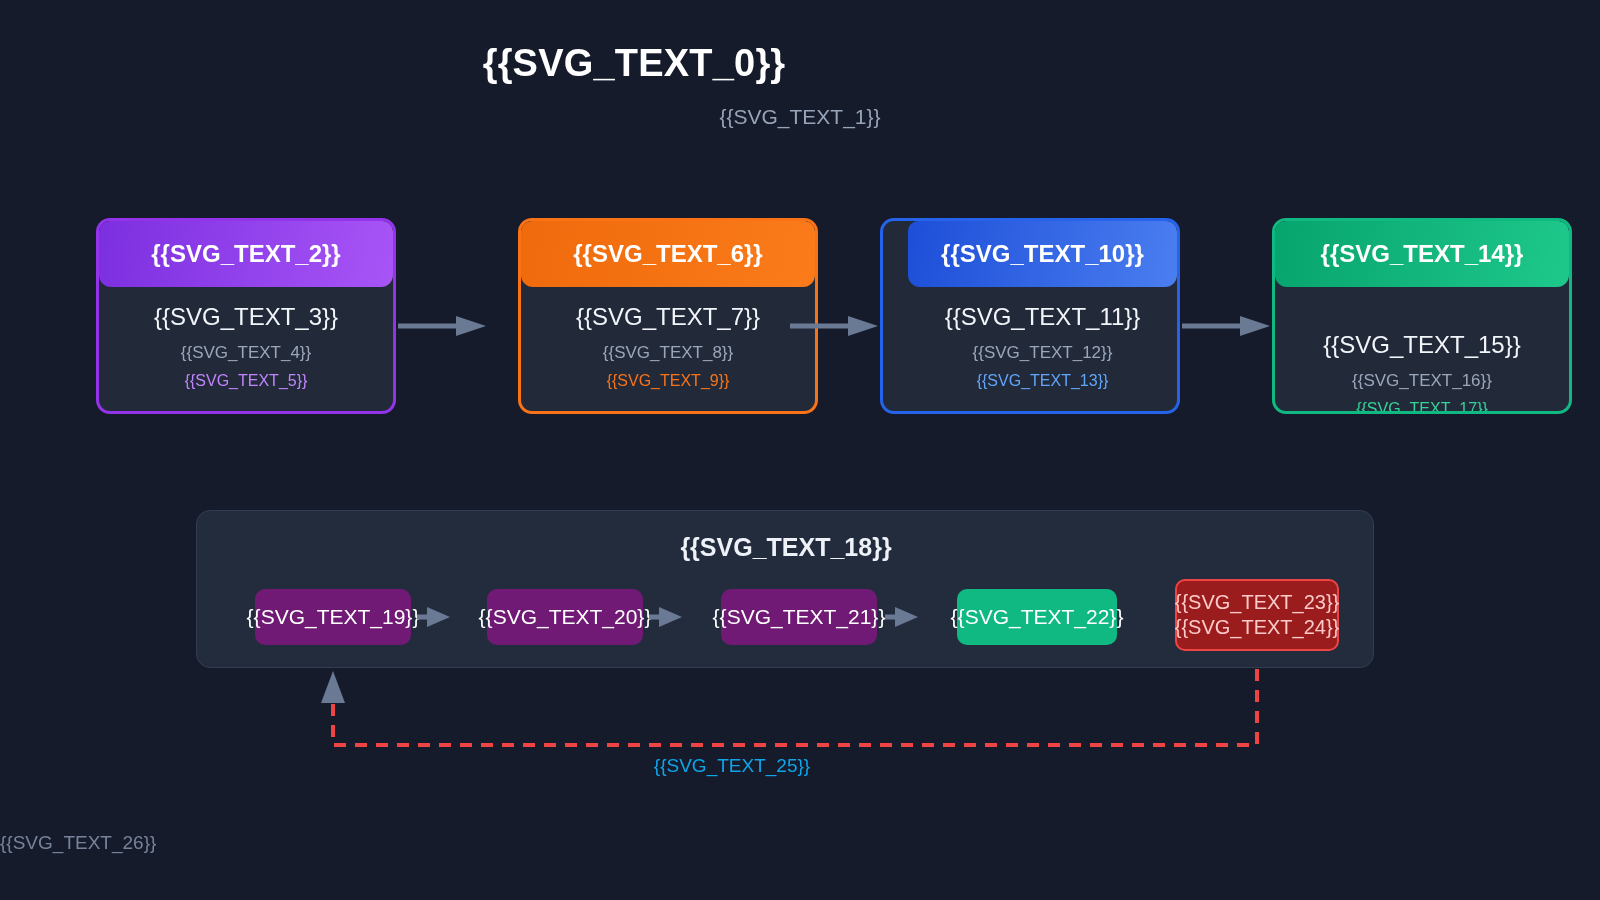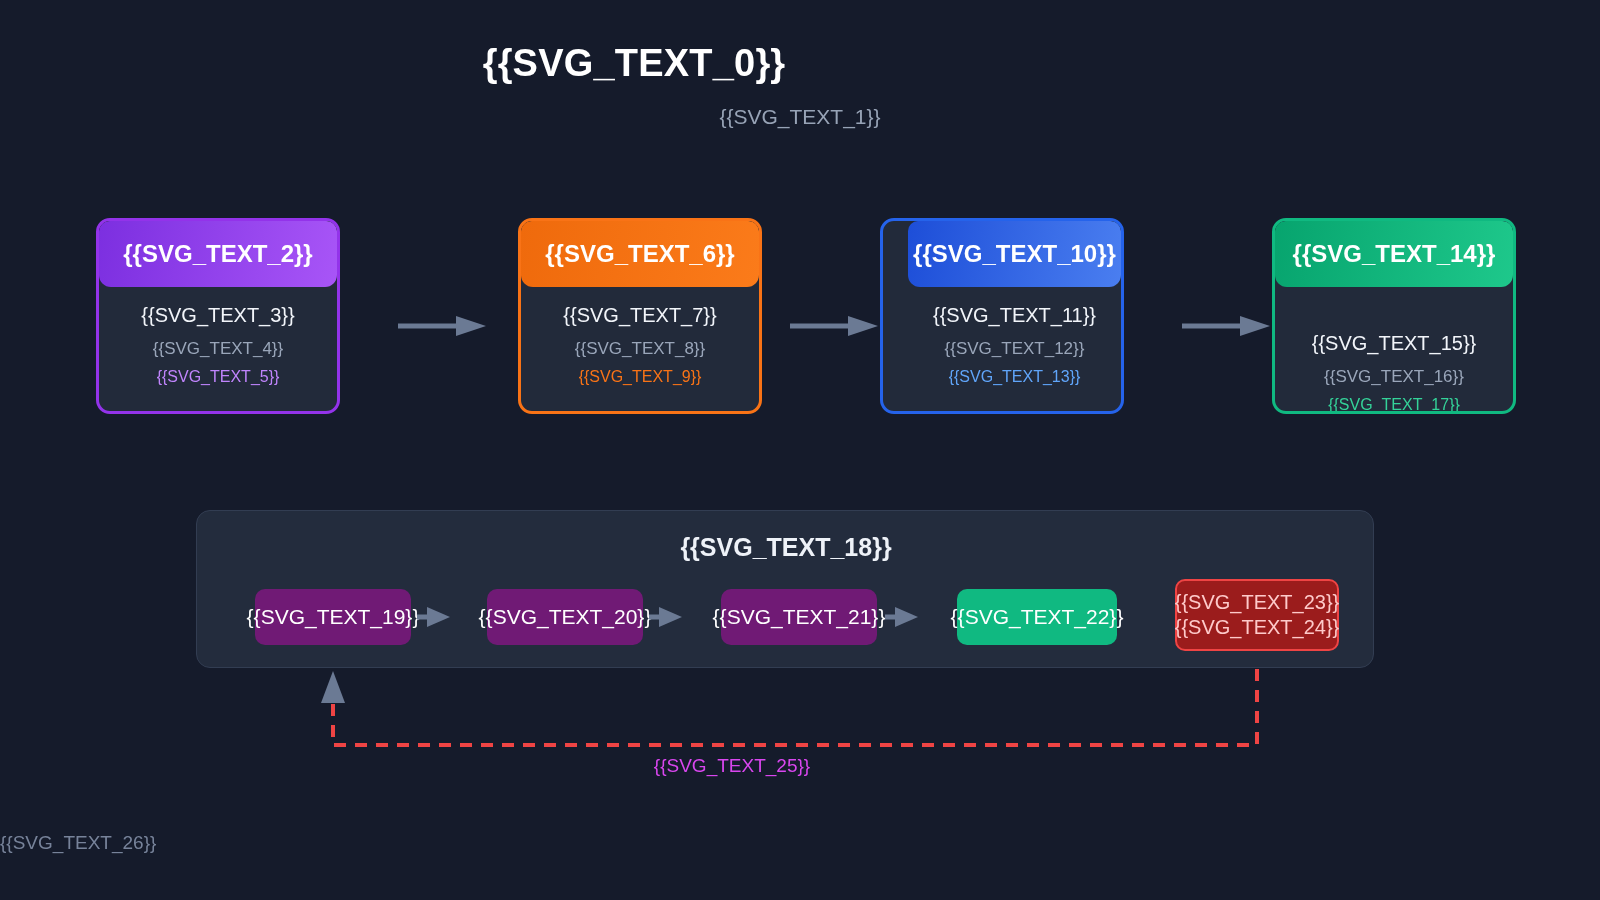--- a/index.html
+++ b/index.html
@@ -41,21 +41,21 @@
   #stage-row {
     position: absolute;
     top: 218px;
     left: 96px;
     width: 1450px;
     height: 196px;
   }
   .stage-card {
     position: absolute;
     top: 0;
-    width: 244px;
+    width: 300px;
     height: 196px;
     border-radius: 14px;
     border: 3px solid #888;
     background: #222a3a;
     box-sizing: border-box;
     overflow: hidden;
     display: flex;
     flex-direction: column;
   }
   .stage-header {
@@ -71,21 +71,21 @@
   }
   .stage-body {
     flex: 1 1 auto;
     display: flex;
     flex-direction: column;
     align-items: center;
     padding-top: 17px;
     box-sizing: border-box;
   }
   .stage-line1 {
-    font-size: 20px;
+    font-size: 24px;
     color: #f2f5fa;
     line-height: 1.1;
   }
   .stage-line2 {
     font-size: 17px;
     color: #9aa6ba;
     margin-top: 14px;
     line-height: 1.1;
   }
   .stage-line3 {
@@ -188,21 +188,21 @@
     width: 1600px;
     height: 130px;
   }
   #feedback-label {
     position: absolute;
     top: 755px;
     left: 0;
     width: 1464px;
     text-align: center;
     font-size: 19px;
-    color: #d946ef;
+    color: #0ea5e9;
   }
 
   #diagram-footer {
     position: absolute;
     top: 832px;
     left: 0;
     width: 1600px;
     text-align: left;
     font-size: 19px;
     color: #77839a;

